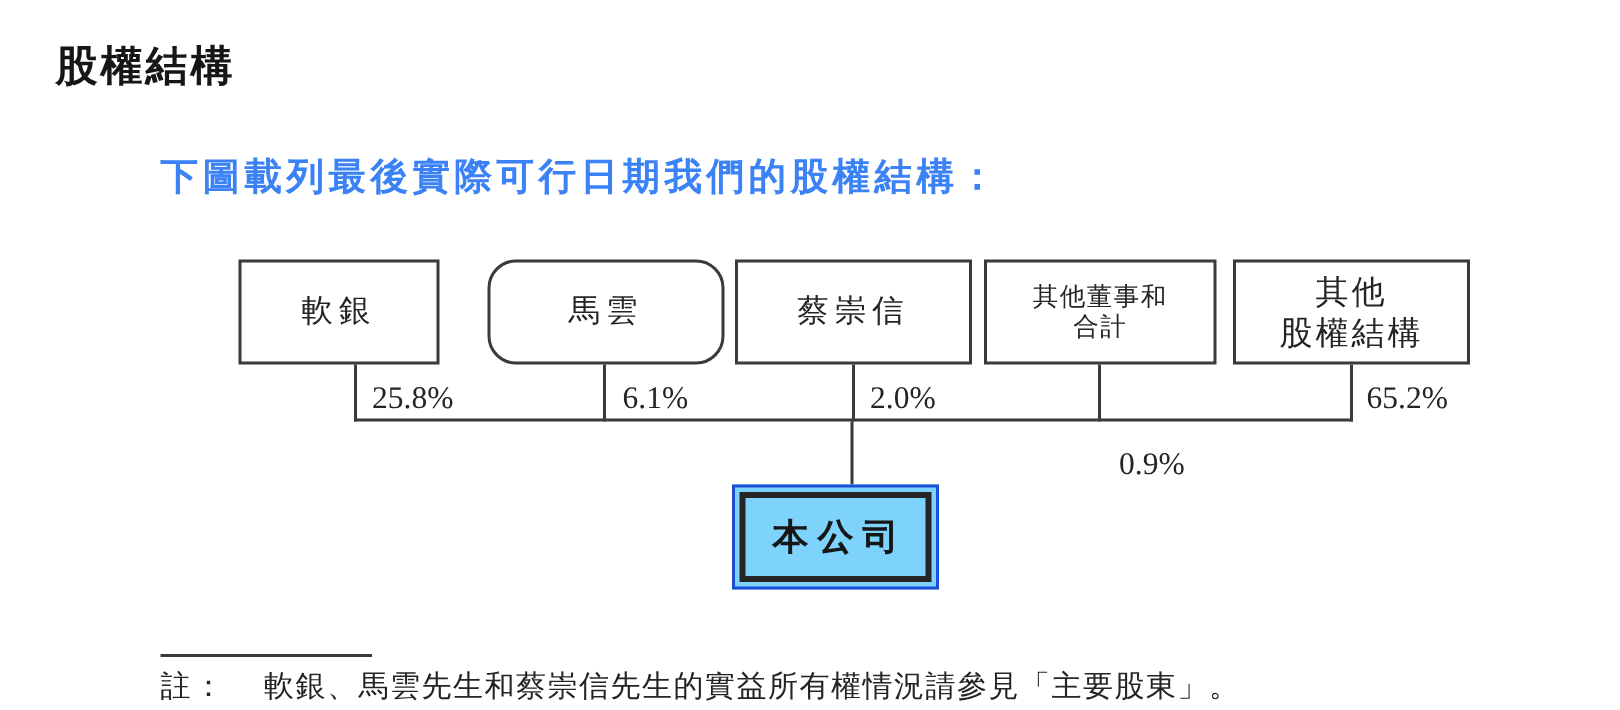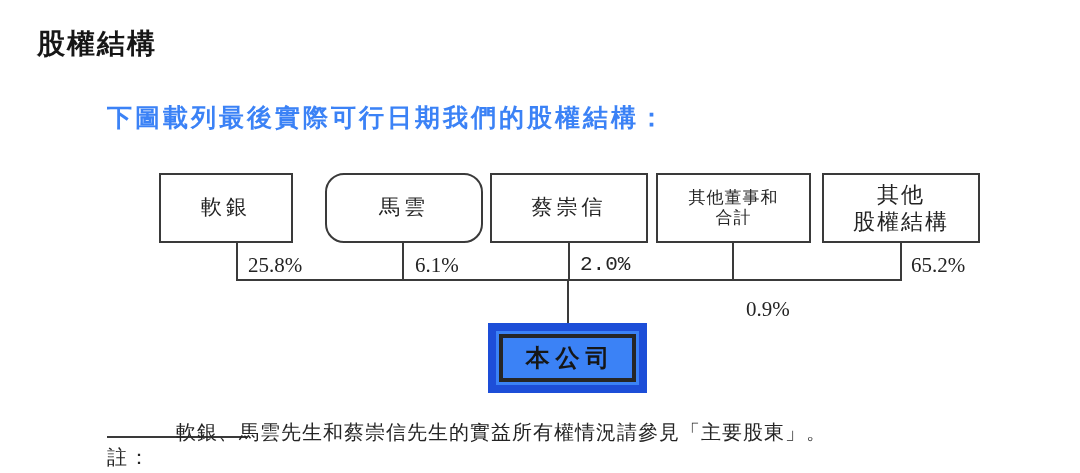--- a/index.html
+++ b/index.html
@@ -61,23 +61,23 @@
     top: 253px;
     font-size: 21px;
     color: #242424;
     white-space: nowrap;
   }
 
   
   .company-box {
     position: absolute;
     left: 488px; top: 323px;
-    width: 159px; height: 70px;
-    border: 8px solid #1d4ed8;
-    background: #3b82f6;
+    width: 138px; height: 70px;
+    border: 2px solid #1d4ed8;
+    background: #7dd3fc;
     padding: 3px;
   }
   .company-inner {
     width: 100%; height: 100%;
     border: 4px solid #262626;
     display: flex;
     align-items: center;
     justify-content: center;
   }
   .company-label {
@@ -94,21 +94,21 @@
     width: 141px; height: 2px;
     background: #3a3a3a;
   }
   .note-prefix {
     left: 107px; top: 444px;
     font-size: 20px;
     letter-spacing: 2px;
     color: #242424;
   }
   .note-text {
-    left: 176px; top: 419px;
+    left: 176px; top: 444px;
     font-size: 20px;
     letter-spacing: 1px;
     color: #242424;
     white-space: nowrap;
   }
 </style>
 </head>
 <body>
 
 <div class="page">
@@ -140,21 +140,21 @@
   <div class="vline" style="left:568px; top:243px; height:38px;"></div>
   <div class="vline" style="left:732px; top:243px; height:38px;"></div>
   <div class="vline" style="left:900px; top:243px; height:38px;"></div>
 
   <div class="hline" style="left:236px; top:279px; width:666px;"></div>
 
   <div class="vline" style="left:567px; top:281px; height:42px;"></div>
 
   <div class="pct" style="left:248px;">25.8%</div>
   <div class="pct" style="left:415px;text-align:center;">6.1%</div>
-  <div class="pct" style="left:580px;font-family:Liberation Mono, monospace;">2.0%</div>
+  <div class="pct" style="left:580px;">2.0%</div>
   <div class="pct" style="left:746px;margin-top:44px;">0.9%</div>
   <div class="pct" style="left:911px;">65.2%</div>
 
   <div class="company-box">
     <div class="company-inner">
       <span class="company-label">本公司</span>
     </div>
   </div>
 
   <div class="abs note-divider"></div>

